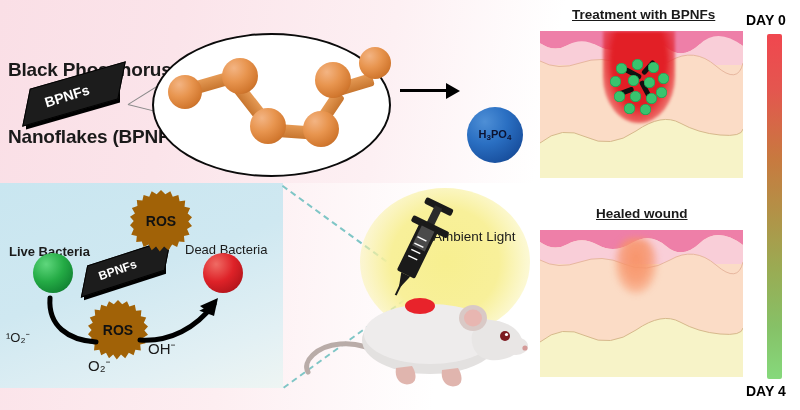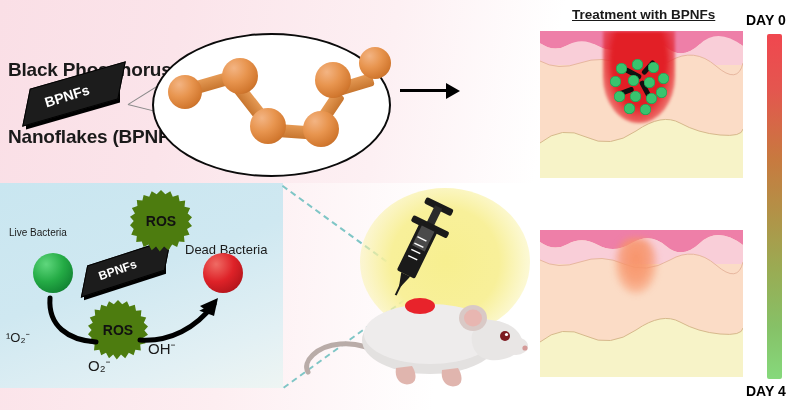--- a/index.html
+++ b/index.html
@@ -59,21 +59,21 @@
     background:radial-gradient(ellipse at 50% 38%,#f79368 0%,rgba(247,147,104,.78) 45%,rgba(247,147,104,.25) 75%,rgba(247,147,104,0) 100%);
     filter:blur(3px);}
   .germ{position:absolute;border-radius:50%;background:#39c46e;box-shadow:0 0 0 .5px #1f9a4f inset;}
   .nflake{position:absolute;background:#111;border-radius:2px;}
 
   
   .bact{position:absolute;border-radius:50%;}
   .bact.live{background:radial-gradient(circle at 33% 28%,#5fd77d 0%,#24ab45 45%,#118232 80%,#0b5d23 100%);}
   .bact.dead{background:radial-gradient(circle at 33% 28%,#ef6b64 0%,#de2228 45%,#b3151b 80%,#7d0d12 100%);}
   .ros{position:absolute;display:flex;align-items:center;justify-content:center;
-    background:#4d7c0f;color:#111;font-weight:bold;
+    background:#a16207;color:#111;font-weight:bold;
     clip-path:polygon(50% 0%,57% 7%,65% 2%,69% 11%,78% 8%,80% 18%,89% 17%,88% 27%,97% 29%,93% 38%,100% 44%,94% 51%,100% 58%,92% 63%,96% 72%,87% 74%,88% 84%,79% 83%,76% 92%,68% 88%,62% 97%,55% 91%,48% 99%,42% 91%,35% 97%,30% 88%,22% 92%,19% 83%,10% 84%,11% 74%,2% 72%,6% 63%,0% 57%,6% 50%,0% 43%,8% 38%,3% 29%,12% 26%,11% 16%,20% 17%,22% 8%,31% 11%,35% 2%,43% 7%);}
   .curve{position:absolute;}
 
   
   .glow{position:absolute;border-radius:50%;
     background:radial-gradient(circle,#f7ef90 0%,#f8f09a 48%,rgba(249,242,168,.55) 72%,rgba(250,245,195,0) 100%);}
   .dash{position:absolute;height:0;border-top:2.2px dashed #7fc6c6;transform-origin:0 0;}
 
   
   .daybar{position:absolute;left:767px;top:34px;width:15px;height:345px;border-radius:2px;
@@ -114,20 +114,23 @@
   <div class="atom" style="left:168px;top:75px;width:34px;height:34px;"></div>
   <div class="atom" style="left:222px;top:58px;width:36px;height:36px;"></div>
   <div class="atom" style="left:250px;top:108px;width:36px;height:36px;"></div>
   <div class="atom" style="left:303px;top:111px;width:36px;height:36px;"></div>
   <div class="atom" style="left:315px;top:62px;width:36px;height:36px;"></div>
   <div class="atom" style="left:359px;top:47px;width:32px;height:32px;"></div>
 
   <div class="arrow-line" style="left:400px;top:89px;width:48px;"></div>
   <div class="arrow-head" style="left:446px;top:82.5px;"></div>
 
+  <div class="sph dark" style="left:467px;top:107px;width:56px;height:56px;">
+    <span>H<sub>3</sub>PO<sub>4</sub></span>
+  </div>
 
   <div class="txt bold" style="left:572px;top:7px;font-size:13.5px;">Treatment with BPNFs</div>
   <div class="skin" style="left:540px;top:31px;width:203px;height:147px;">
     <div class="epi"></div>
     <svg width="203" height="147" style="position:absolute;left:0;top:0;">
       <path d="M0,12 Q14,22 28,14 T58,15 T92,13 T126,16 T160,13 T203,15 L203,0 L0,0 Z" fill="#ee7fa8"></path>
       <path d="M0,12 Q14,22 28,14 T58,15 T92,13 T126,16 T160,13 T203,15 L203,34 L0,34 Z" fill="#f9ced8"></path>
       <path d="M0,30 Q18,40 40,32 T84,34 T130,30 T176,35 T203,32 L203,112 L0,112 Z" fill="#fbdcc6"></path>
       <path d="M0,30 Q18,40 40,32 T84,34 T130,30 T176,35 T203,32" fill="none" stroke="#e7b79f" stroke-width="1"></path>
       <path d="M0,112 Q22,94 46,106 T96,100 T140,92 T180,104 T203,98 L203,147 L0,147 Z" fill="#f7f3c8"></path>
@@ -148,33 +151,34 @@
     <div class="germ" style="left:104px;top:46px;width:11px;height:11px;"></div>
     <div class="germ" style="left:118px;top:42px;width:11px;height:11px;"></div>
     <div class="germ" style="left:74px;top:60px;width:11px;height:11px;"></div>
     <div class="germ" style="left:90px;top:60px;width:11px;height:11px;"></div>
     <div class="germ" style="left:106px;top:62px;width:11px;height:11px;"></div>
     <div class="germ" style="left:84px;top:72px;width:11px;height:11px;"></div>
     <div class="germ" style="left:100px;top:73px;width:11px;height:11px;"></div>
     <div class="germ" style="left:116px;top:56px;width:11px;height:11px;"></div>
   </div>
 
+  <div class="txt bold" style="left:596px;top:206px;font-size:13.5px;">Healed wound</div>
   <div class="skin" style="left:540px;top:230px;width:203px;height:147px;">
     <svg width="203" height="147" style="position:absolute;left:0;top:0;">
       <path d="M0,12 Q14,22 28,14 T58,15 T92,13 T126,16 T160,13 T203,15 L203,0 L0,0 Z" fill="#ee7fa8"></path>
       <path d="M0,12 Q14,22 28,14 T58,15 T92,13 T126,16 T160,13 T203,15 L203,34 L0,34 Z" fill="#f9ced8"></path>
       <path d="M0,30 Q18,40 40,32 T84,34 T130,30 T176,35 T203,32 L203,112 L0,112 Z" fill="#fbdcc6"></path>
       <path d="M0,30 Q18,40 40,32 T84,34 T130,30 T176,35 T203,32" fill="none" stroke="#e7b79f" stroke-width="1"></path>
       <path d="M0,112 Q22,94 46,106 T96,100 T140,92 T180,104 T203,98 L203,147 L0,147 Z" fill="#f7f3c8"></path>
       <path d="M0,112 Q22,94 46,106 T96,100 T140,92 T180,104 T203,98" fill="none" stroke="#d6b98c" stroke-width="1"></path>
     </svg>
     <div class="wound-heal" style="left:75px;top:8px;width:42px;height:56px;"></div>
   </div>
 
-  <div class="txt" style="left:9px;top:227px;font-size:10px;">Live Bacteria</div>
+  <div class="txt" style="left:9px;top:244px;font-size:13px;font-weight:bold;">Live Bacteria</div>
   <div class="bact live" style="left:33px;top:253px;width:40px;height:40px;"></div>
 
   <div class="txt" style="left:185px;top:242px;font-size:13px;">Dead Bacteria</div>
   <div class="bact dead" style="left:203px;top:253px;width:40px;height:40px;"></div>
 
   <div class="slab" style="left:82px;top:247px;width:92px;height:56px;">
     <div class="side" style="left:2px;top:28px;width:82px;height:12px;transform:skewY(-18deg);"></div>
     <div class="top" style="left:2px;top:6px;width:82px;height:28px;transform:skewY(-18deg) skewX(-12deg);"></div>
     <div class="lbl" style="left:16px;top:16px;font-size:12px;transform:rotate(-19deg);">BPNFs</div>
   </div>
@@ -194,20 +198,21 @@
   </svg>
 
   <div class="txt" style="left:6px;top:330px;font-size:13px;">¹O₂⁻</div>
   <div class="txt" style="left:148px;top:340px;font-size:15px;text-align:center;">OH⁻</div>
   <div class="txt" style="left:88px;top:357px;font-size:15px;">O₂⁻</div>
 
   <div class="dash" style="left:283px;top:185px;width:200px;transform:rotate(36deg);"></div>
   <div class="dash" style="left:283px;top:387px;width:200px;transform:rotate(-36deg);"></div>
 
   <div class="glow" style="left:360px;top:188px;width:170px;height:148px;"></div>
+  <div class="txt" style="left:433px;top:229px;font-size:13.5px;">Ambient Light</div>
 
   <svg style="position:absolute;left:378px;top:192px;width:80px;height:110px;">
     <g transform="rotate(26 40 55)">
       <rect x="26" y="6" width="30" height="7" rx="2" fill="#1a1a1a"></rect>
       <rect x="37" y="10" width="8" height="20" fill="#2b2b2b"></rect>
       <rect x="22" y="28" width="40" height="7" rx="2" fill="#1a1a1a"></rect>
       <rect x="31" y="31" width="20" height="54" rx="2" fill="#1a1a1a"></rect>
       <rect x="34" y="34" width="14" height="22" fill="#4a4a4a"></rect>
       <line x1="35" y1="46" x2="45" y2="46" stroke="#fff" stroke-width="1.4"></line>
       <line x1="35" y1="53" x2="45" y2="53" stroke="#fff" stroke-width="1.4"></line>

